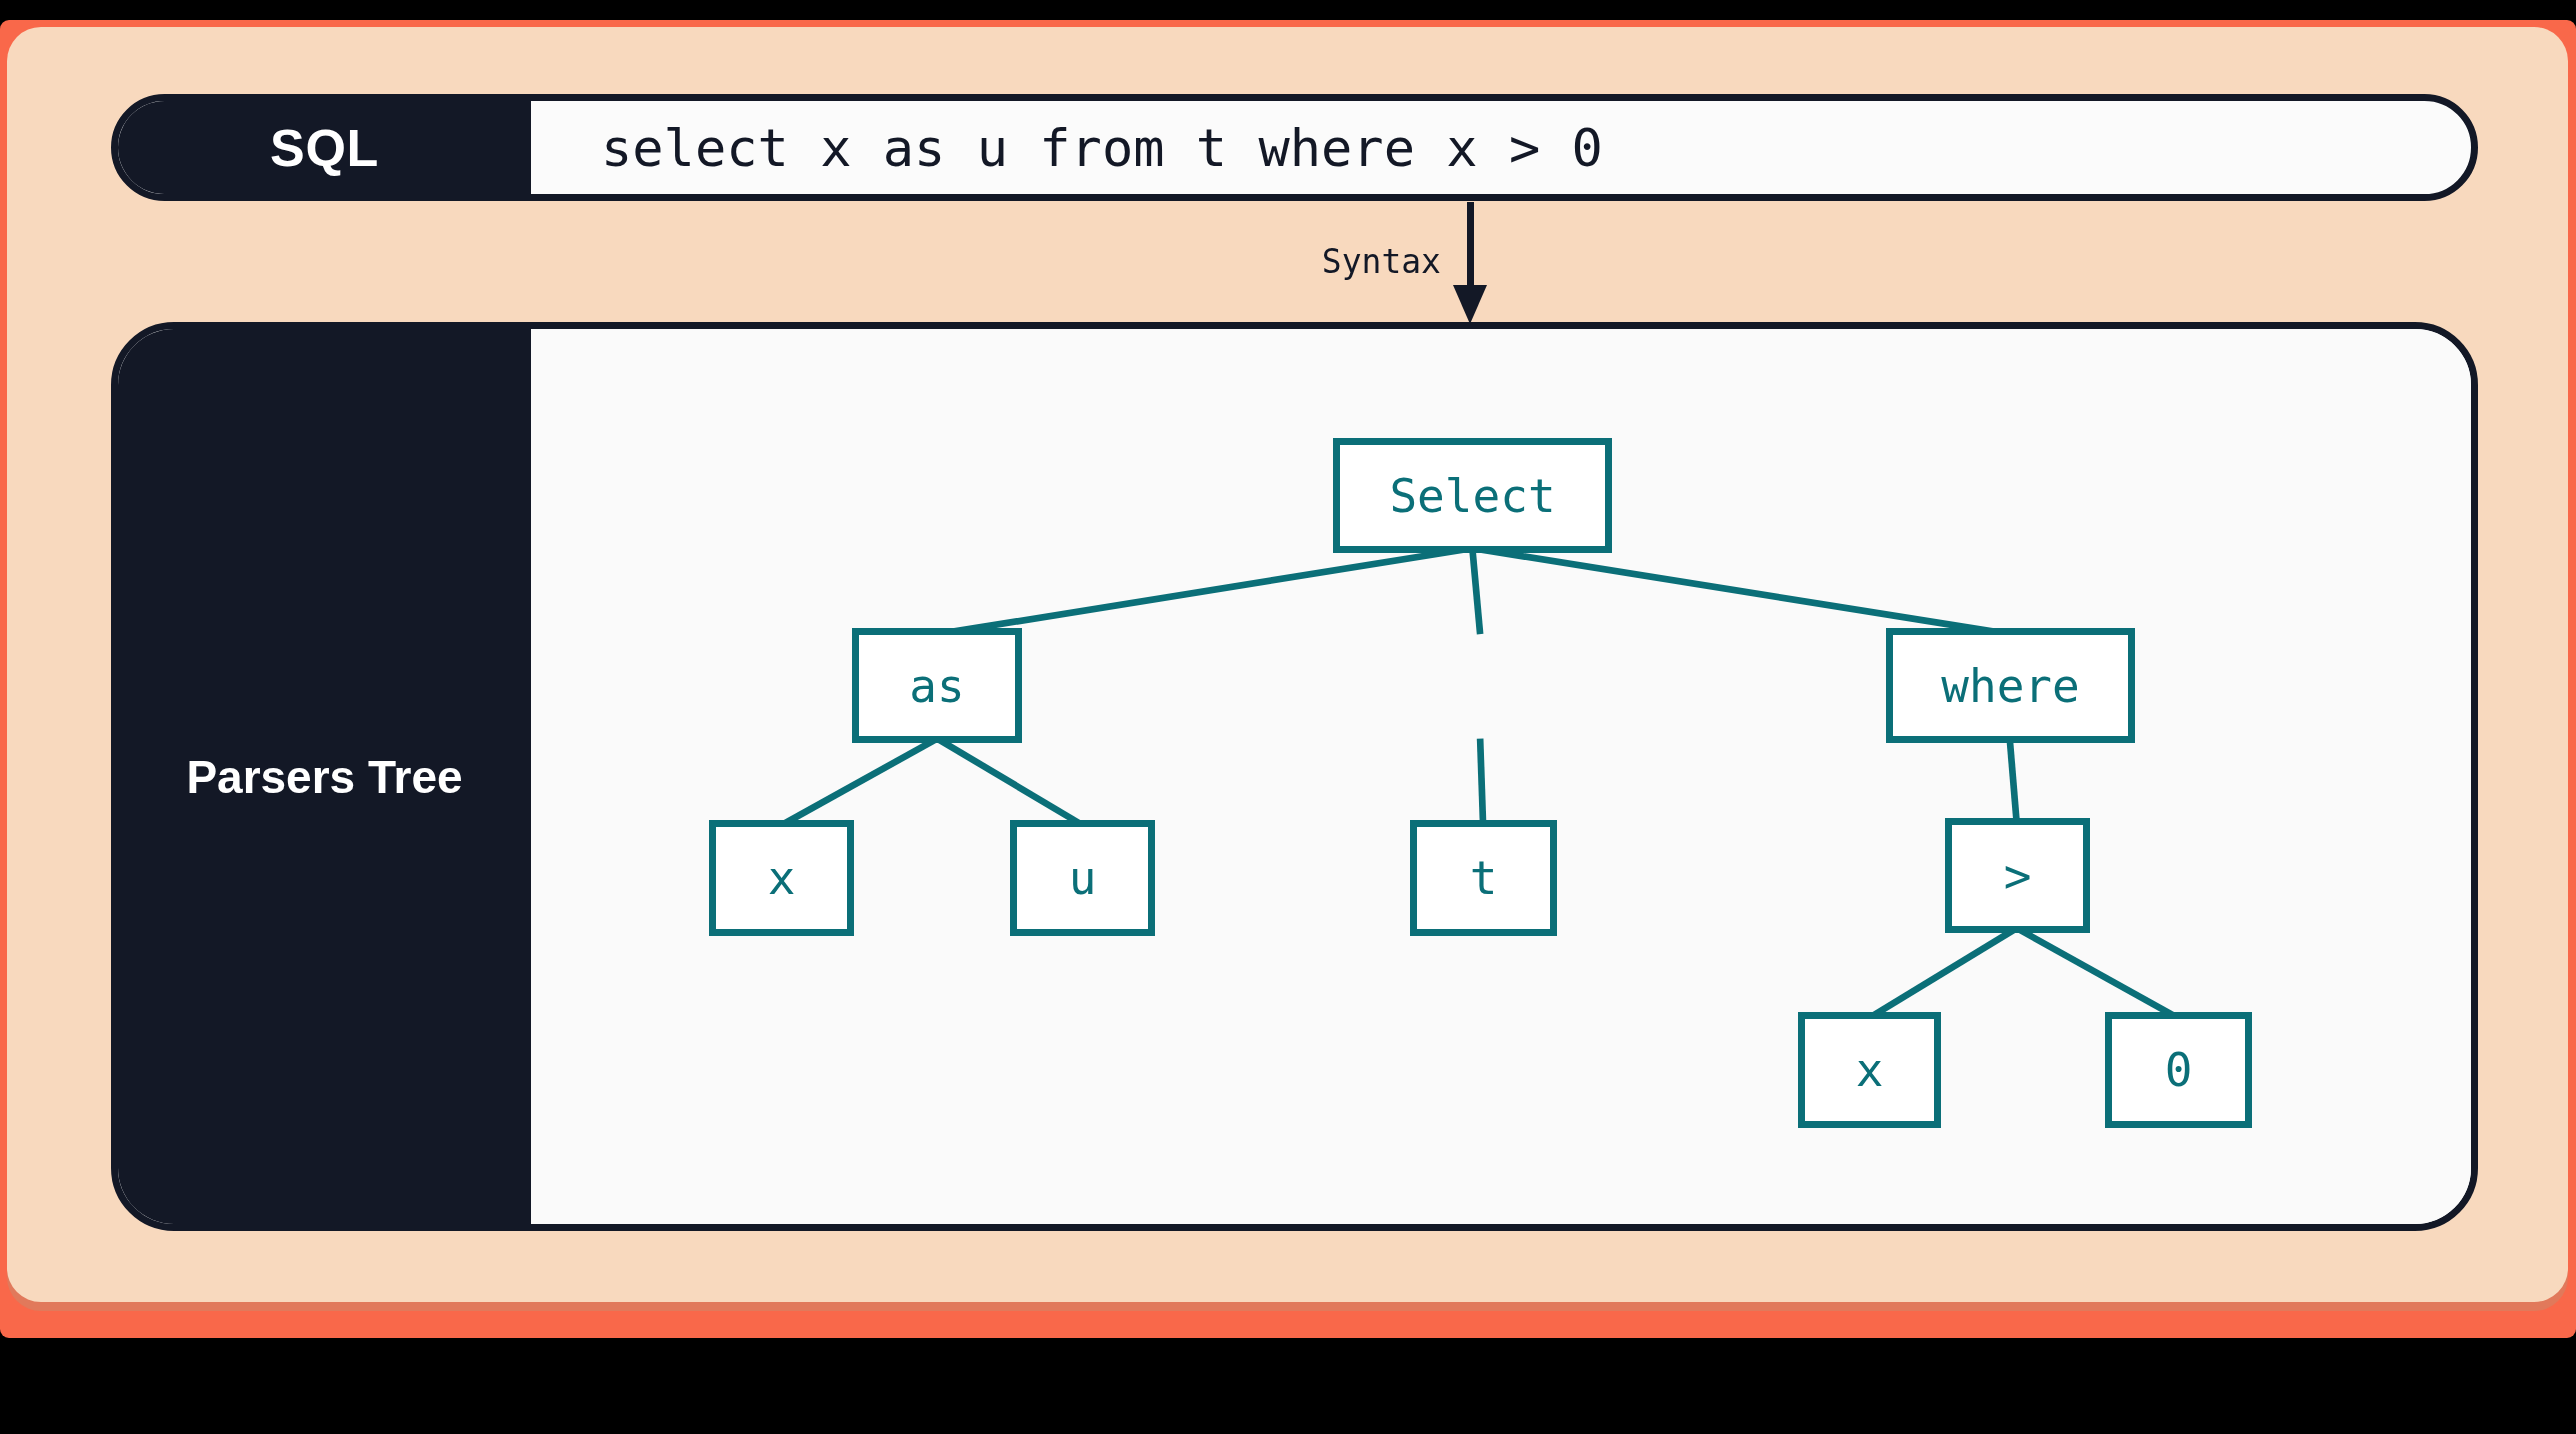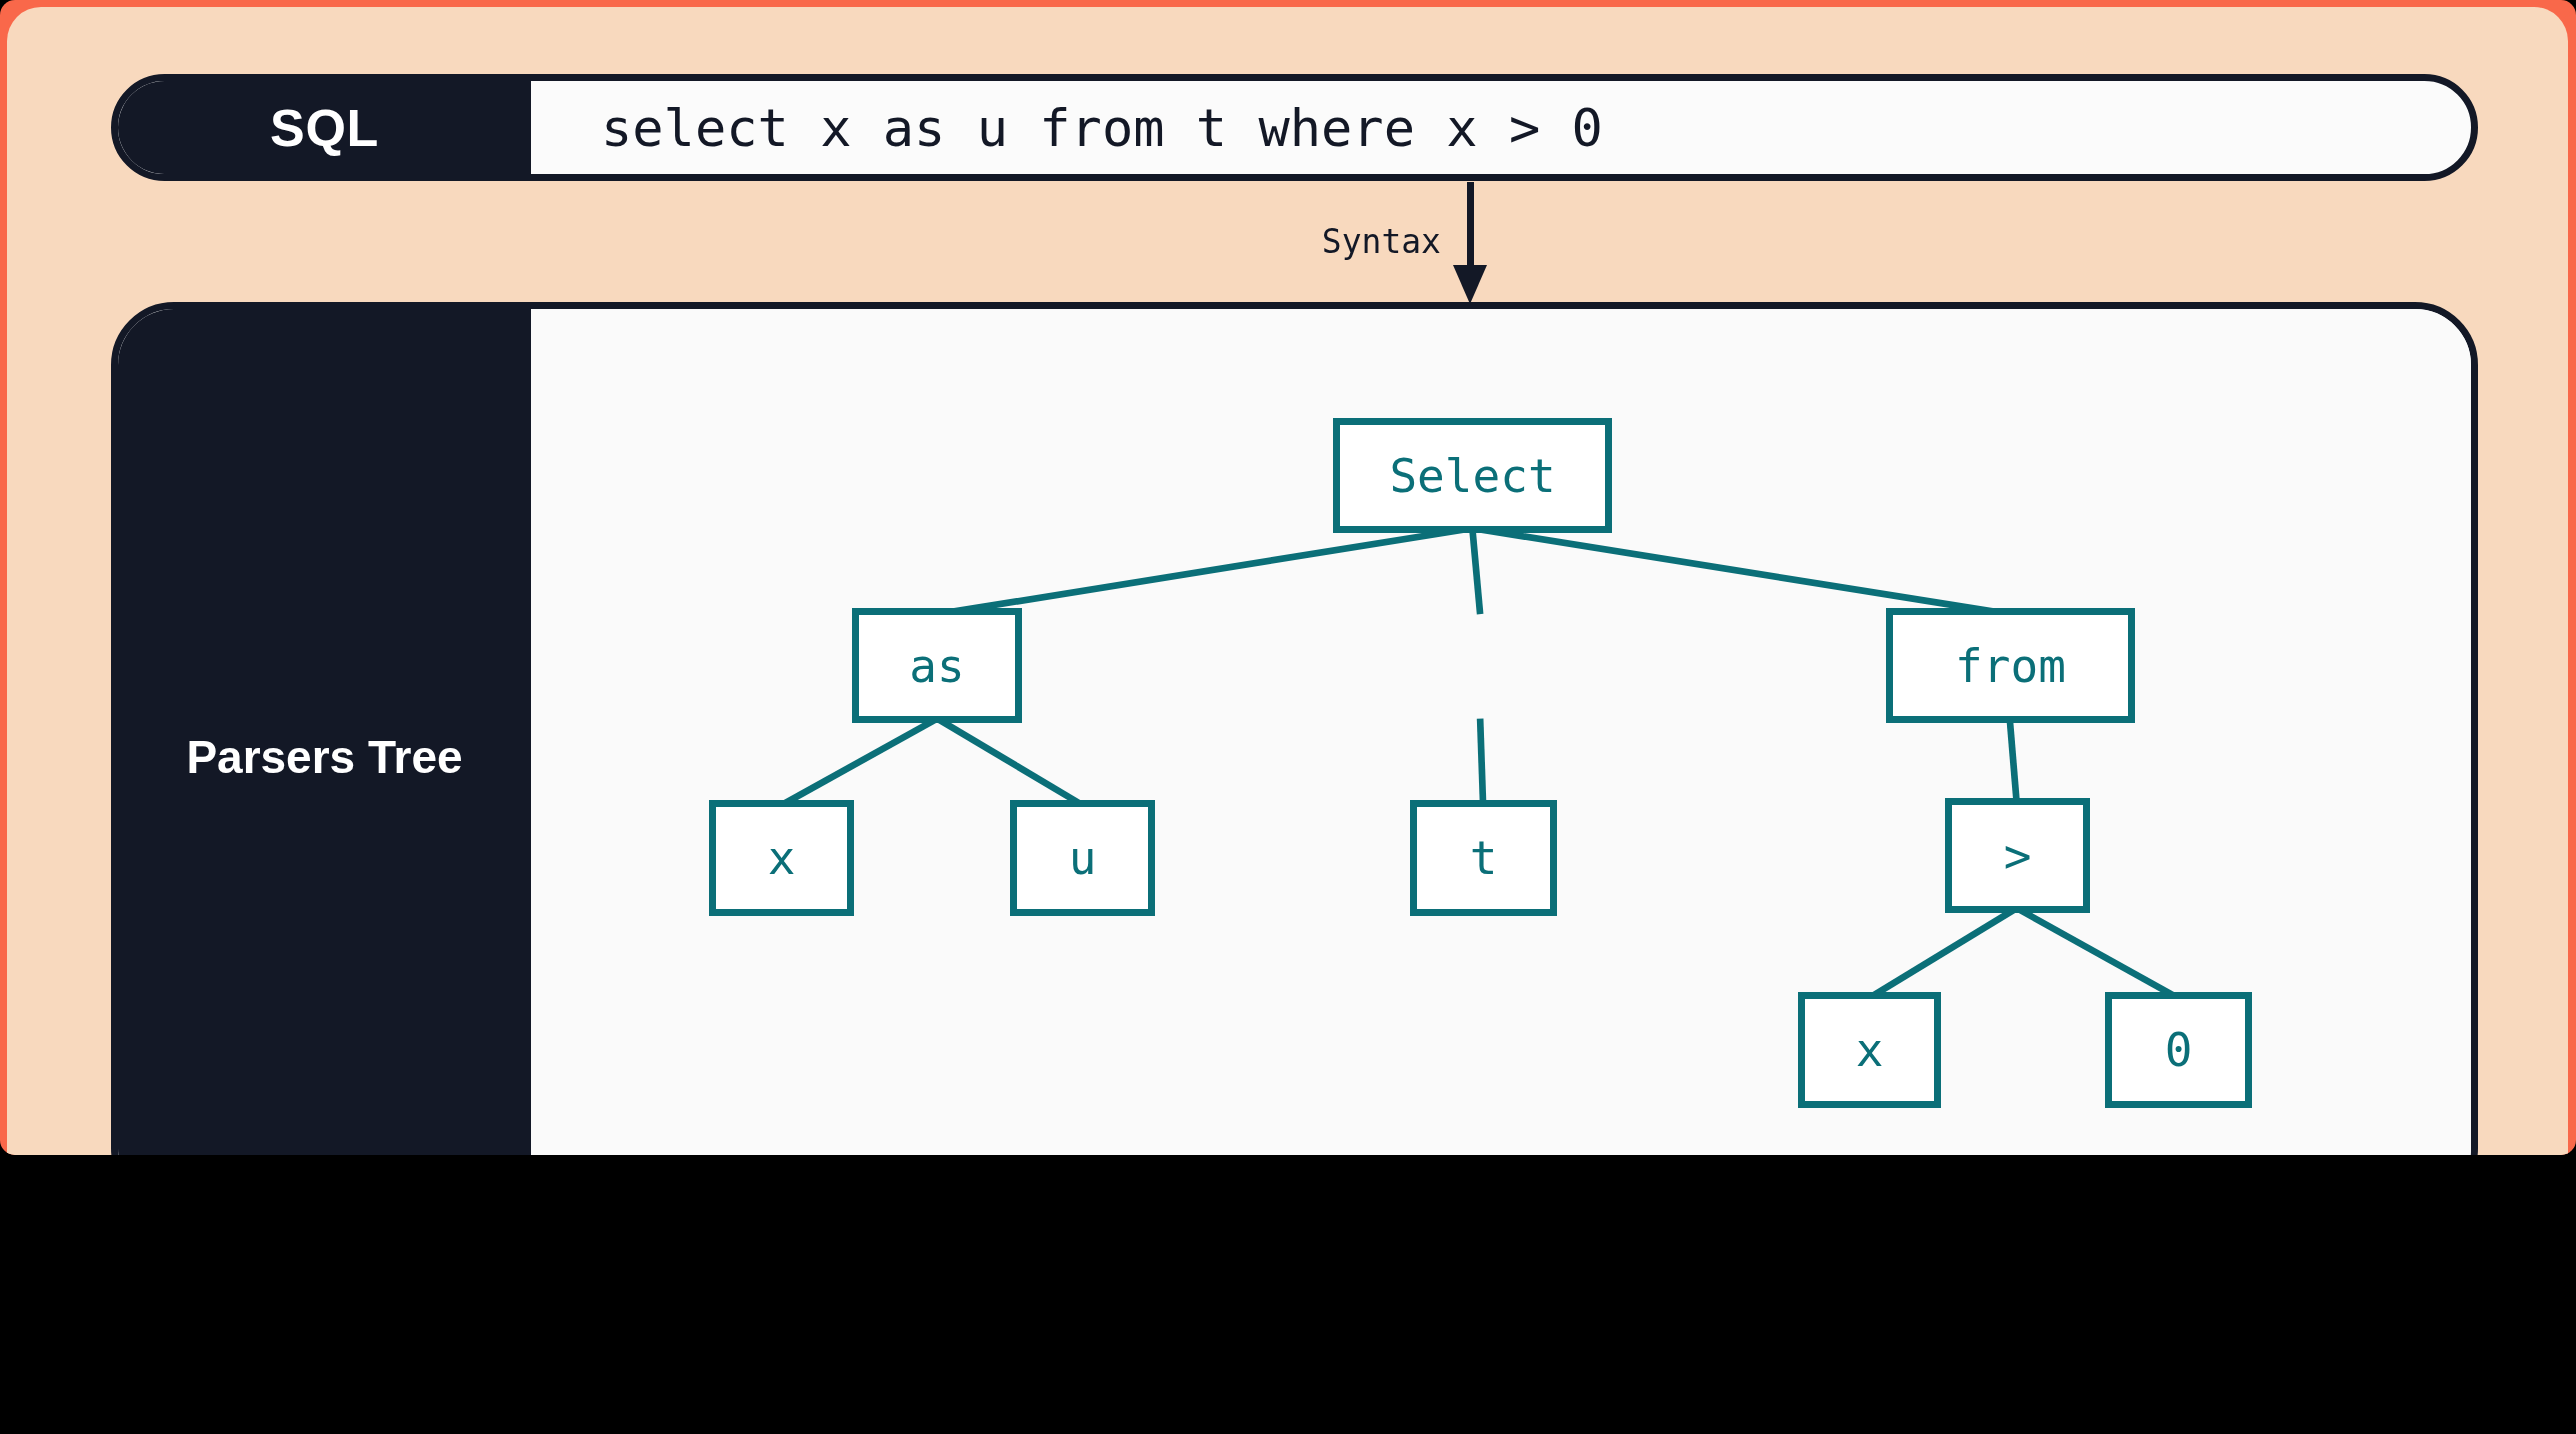--- a/index.html
+++ b/index.html
@@ -9,22 +9,22 @@
     --teal:#0B6F78;
     --offwhite:#FAFAFA;
     --boxwhite:#FFFFFF;
     --strip:#E1795B;
     --white:#FFFFFF;
   }
   *{margin:0;padding:0;box-sizing:border-box;}
   html,body{background:#000;}
   body{font-family:"Liberation Sans","DejaVu Sans",sans-serif;}
   .canvas{
-    position:relative;width:2576px;height:1155px;background:var(--coral);
-    border-radius:15px;overflow:hidden;
+    position:relative;width:2576px;height:1318px;background:var(--coral);
+    border-radius:9px;overflow:hidden;margin-top:20px;
   }
   .panel{
     position:absolute;left:7.4px;top:7.4px;width:2561px;height:1275px;
     background:var(--peach);border-radius:34px;
     box-shadow:0 9px 0 0 var(--strip);
   }
   
   .sql-bar{
     position:absolute;left:111px;top:74px;width:2367px;height:107px;
     background:#FBFBFB;border:7.4px solid var(--navy);border-radius:54px;
@@ -121,21 +121,21 @@
           <line x1="2005.5" y1="809" x2="1806.5" y2="930"></line>
           <line x1="2005.5" y1="809" x2="2223" y2="930"></line>
         </svg>
     <div class="node" style="left: 802px; top: 109px; width: 279px; height: 115px;">
           <span>Select</span>
         </div>
         <div class="node" style="left: 321px; top: 299px; width: 170px; height: 115px;">
           <span>as</span>
         </div>
         <div class="node" style="left: 1355px; top: 299px; width: 249px; height: 115px;">
-          <span>from</span>
+          <span>where</span>
         </div>
         <div class="node" style="left: 178px; top: 491px; width: 145px; height: 116px;">
           <span>x</span>
         </div>
         <div class="node" style="left: 479px; top: 491px; width: 145px; height: 116px;">
           <span>u</span>
         </div>
         <div class="node" style="left: 879px; top: 491px; width: 147px; height: 116px;">
           <span>t</span>
         </div>

